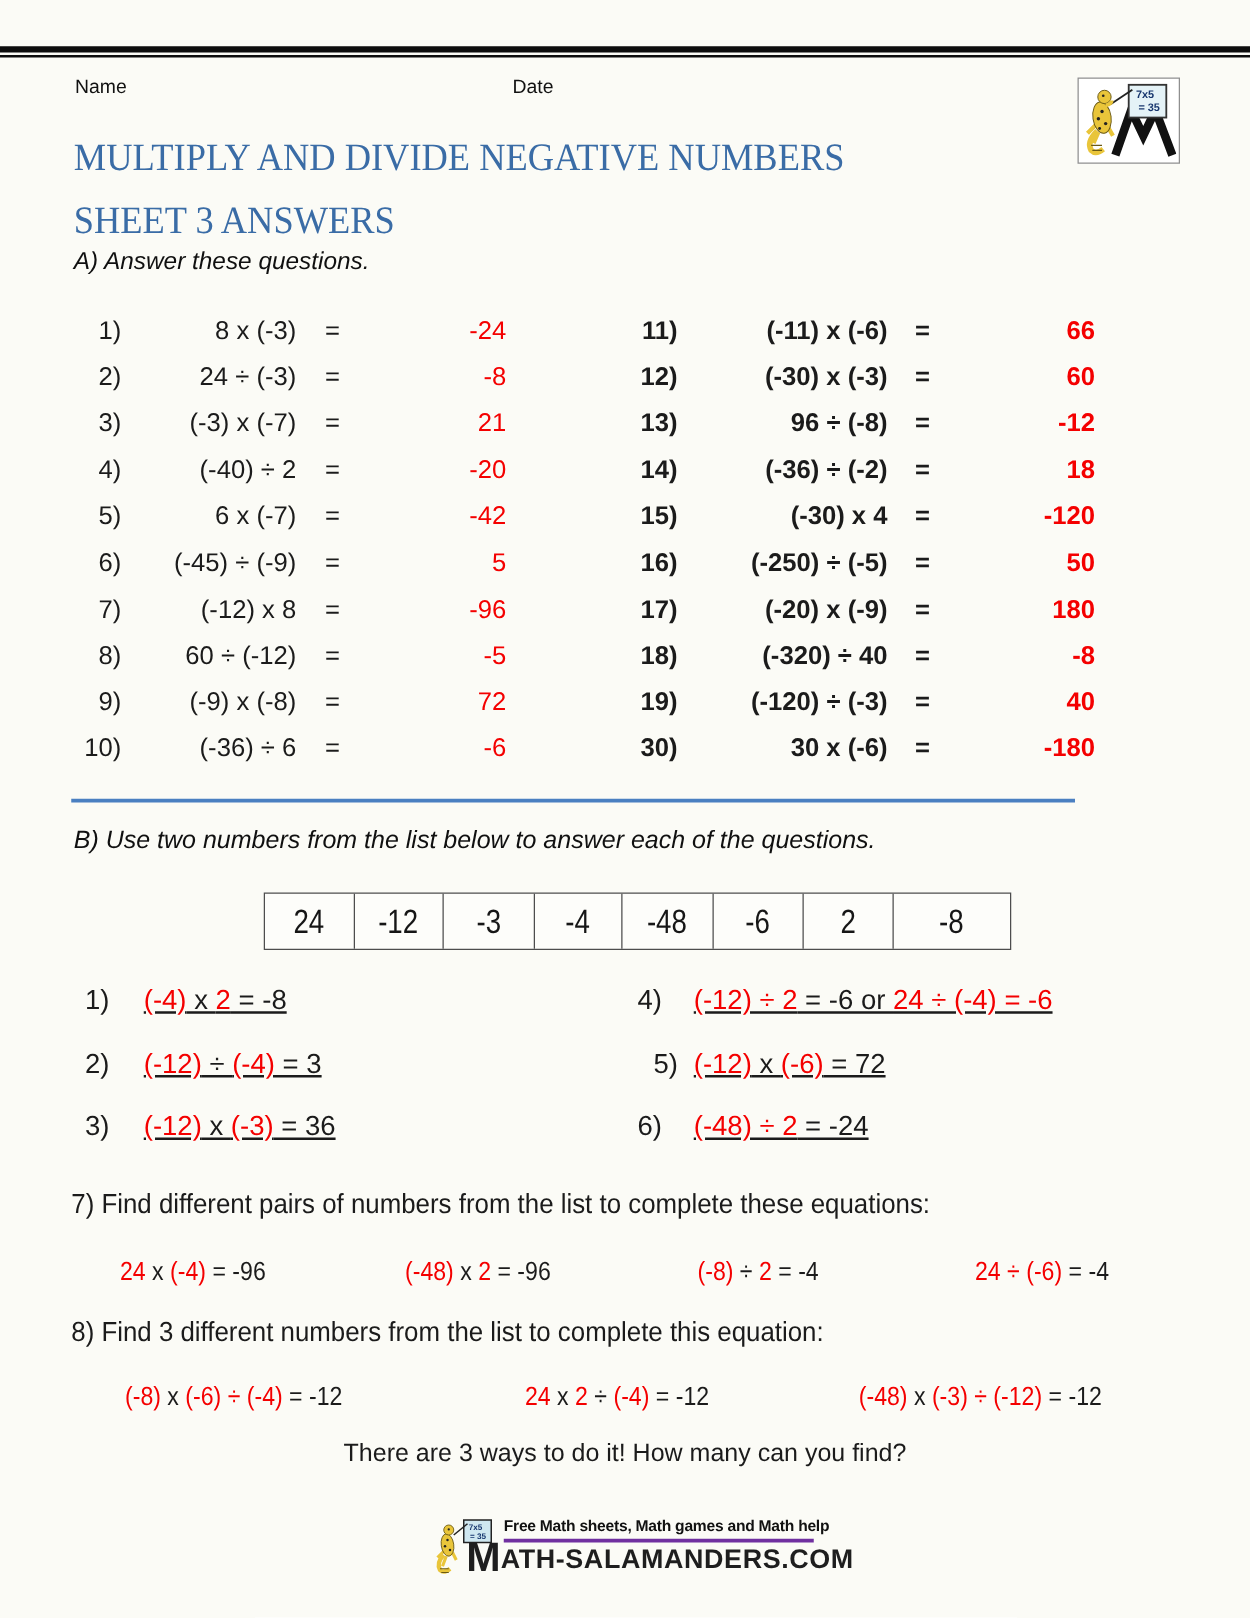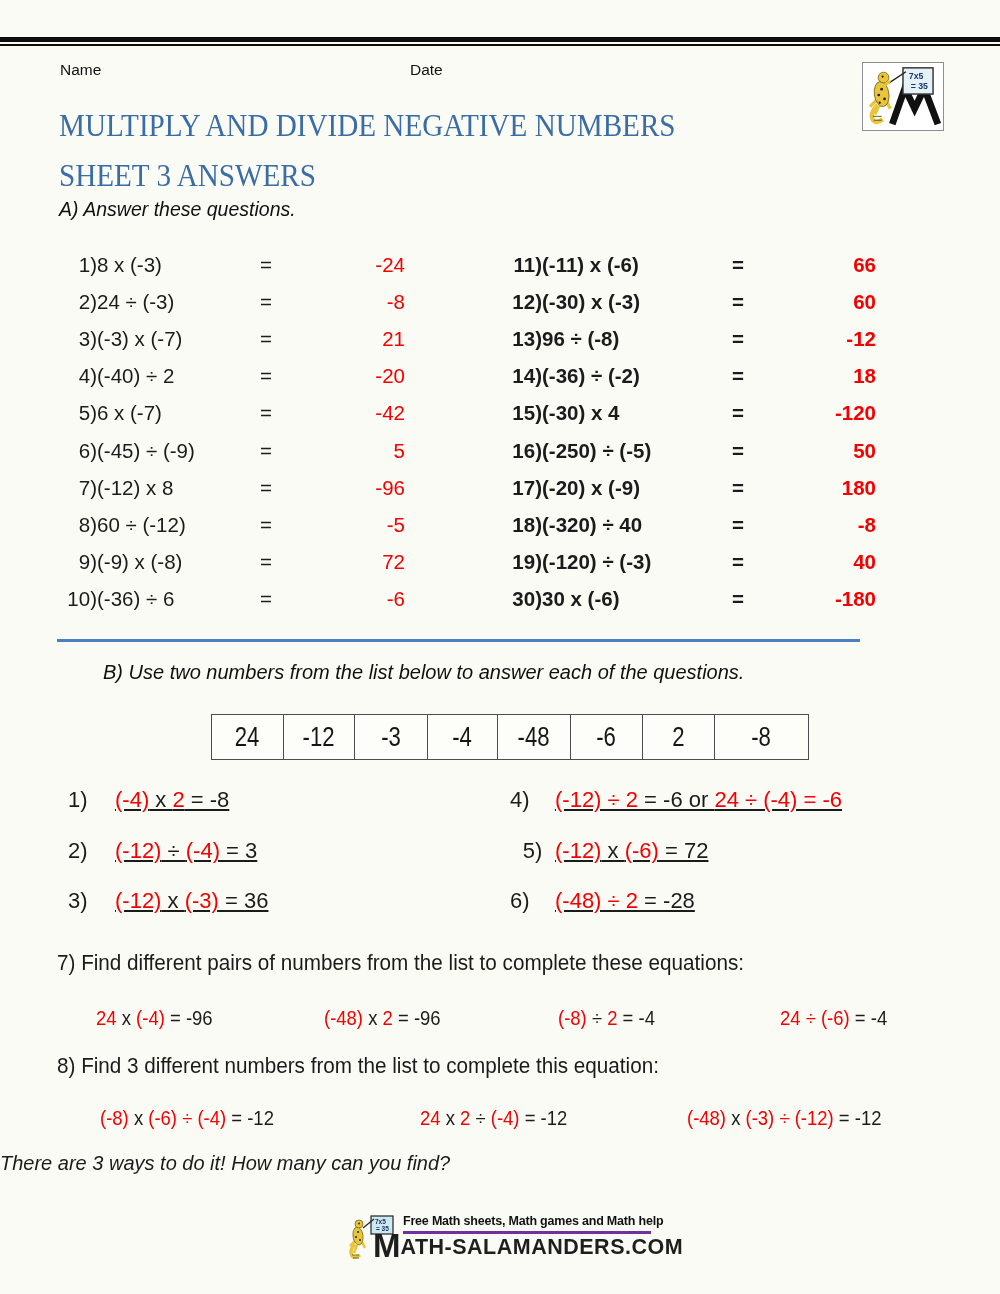--- a/index.html
+++ b/index.html
@@ -11,36 +11,36 @@
   .small-label{font-size:15.5px;color:#111;}
   .logo-box{left:862px;top:62px;width:80px;height:67px;background:#ffffff;border:1px solid #8f8f8f;}
   .title-line{left:59px;font-family:"Liberation Serif",serif;color:#3a6ca6;font-size:31px;
               white-space:nowrap;transform:scaleX(0.94);transform-origin:0 50%;}
   .h-italic{font-style:italic;font-size:19.5px;color:#101010;white-space:nowrap;}
   .a-col{display:block;}
   .a-row{display:grid;height:37.2px;align-items:center;font-size:20.5px;}
   .col1 .a-row{grid-template-columns:42px 140px 58px 110px;}
   .col2 .a-row{grid-template-columns:44px 168px 56px 110px;font-weight:bold;}
   .a-num{text-align:right;}
-  .a-expr{white-space:nowrap;}
+  .a-expr{text-align:right;white-space:nowrap;}
   .a-eq{text-align:center;}
   .a-ans{text-align:right;padding-left:9px;color:#f40000;}
   .divider{left:57px;top:639px;width:803px;height:2.5px;background:#4a7fc1;}
   .nl-table{left:211px;top:714px;display:flex;border:1.5px solid #4d4d4d;background:#fdfdfa;}
   .nl-cell{height:44px;display:flex;align-items:center;justify-content:center;
            border-right:1.5px solid #4d4d4d;font-size:27px;color:#161616;}
   .nl-cell:last-child{border-right:none;}
   .cond{display:inline-block;transform:scaleX(0.82);}
   .b-row{font-size:22px;line-height:28px;white-space:nowrap;text-decoration:underline;}
   .b-num{display:inline-block;}
   .red{color:#f40000;}
   .blk{color:#1b1b1b;}
   .cond-head{font-size:22px;white-space:nowrap;transform:scaleX(0.94);transform-origin:0 50%;}
   .eq-line{font-size:21px;line-height:28px;white-space:nowrap;transform:scaleX(0.88);transform-origin:0 50%;}
-  .footnote{left:0;top:1152px;width:1000px;font-style:italic;font-size:20px;}
+  .footnote{left:0;top:1152px;width:1000px;text-align:center;font-size:20px;}
   .footer{left:0;top:1214px;width:1000px;display:flex;justify-content:center;}
   .footer-inner{display:flex;align-items:flex-start;}
   .footer-col{margin-left:4px;width:250px;}
   .tagline{font-size:12.5px;font-weight:bold;color:#111;letter-spacing:-0.2px;white-space:nowrap;}
   .purple-line{height:2.5px;background:#7030a0;margin-top:3px;width:248px;}
   .site-row{display:flex;align-items:flex-end;margin-left:-30px;margin-top:0px;white-space:nowrap;}
   .site-m{font-size:33px;line-height:24px;font-weight:bold;color:#1e1e1e;
           font-family:"Liberation Sans",sans-serif;}
   .site-rest{font-size:21.5px;line-height:22px;font-weight:bold;color:#1e1e1e;letter-spacing:0.5px;}
 </style>
@@ -201,21 +201,21 @@
       <div class="a-row">
         <span class="a-num">30)</span>
         <span class="a-expr">30 x (-6)</span>
         <span class="a-eq">=</span>
         <span class="a-ans">-180</span>
       </div>
     </div>
 
   <div class="abs divider"></div>
 
-  <div class="abs h-italic" style="left:59px;top:661px;font-size:20px;margin-left:44px;">B) Use two numbers from the list below to answer each of the questions.</div>
+  <div class="abs h-italic" style="left:59px;top:661px;font-size:20px;">B) Use two numbers from the list below to answer each of the questions.</div>
 
   <div id="nlTable" class="abs nl-table">
       <div class="nl-cell" style="width: 71px;">
         <span class="cond">24</span>
       </div>
       <div class="nl-cell" style="width: 70px;">
         <span class="cond">-12</span>
       </div>
       <div class="nl-cell" style="width: 72px;">
         <span class="cond">-3</span>
@@ -238,21 +238,21 @@
     </div>
 
   <div id="colB1">
       <div class="abs b-row" style="left: 68px; top: 786px;"><span class="b-num" style="width: 47px;">1)</span><span class="red">(-4)</span><span class="blk"> x </span><span class="red">2</span><span class="blk"> = -8</span></div>
       <div class="abs b-row" style="left: 68px; top: 837px;"><span class="b-num" style="width: 47px;">2)</span><span class="red">(-12)</span><span class="blk"> ÷ </span><span class="red">(-4)</span><span class="blk"> = 3</span></div>
       <div class="abs b-row" style="left: 68px; top: 887px;"><span class="b-num" style="width: 47px;">3)</span><span class="red">(-12)</span><span class="blk"> x </span><span class="red">(-3)</span><span class="blk"> = 36</span></div>
     </div>
   <div id="colB2">
       <div class="abs b-row" style="left: 510px; top: 786px;"><span class="b-num" style="width: 45px;">4)</span><span class="red">(-12) ÷ 2</span><span class="blk"> = -6 or </span><span class="red">24 ÷ (-4) = -6</span></div>
       <div class="abs b-row" style="left: 510px; top: 837px; text-align: center;"><span class="b-num" style="width: 45px;">5)</span><span class="red">(-12)</span><span class="blk"> x </span><span class="red">(-6)</span><span class="blk"> = 72</span></div>
-      <div class="abs b-row" style="left: 510px; top: 887px;"><span class="b-num" style="width: 45px;">6)</span><span class="red">(-48) ÷ 2</span><span class="blk"> = -28</span></div>
+      <div class="abs b-row" style="left: 510px; top: 887px;"><span class="b-num" style="width: 45px;">6)</span><span class="red">(-48) ÷ 2</span><span class="blk"> = -24</span></div>
     </div>
 
   <div class="abs cond-head" style="left:57px;top:950px;">7) Find different pairs of numbers from the list to complete these equations:</div>
   <div id="q7row">
       <div class="abs eq-line" style="left: 96px; top: 1004px;"><span class="red">24</span><span class="blk"> x </span><span class="red">(-4)</span><span class="blk"> = -96</span></div>
       <div class="abs eq-line" style="left: 324px; top: 1004px;"><span class="red">(-48)</span><span class="blk"> x </span><span class="red">2</span><span class="blk"> = -96</span></div>
       <div class="abs eq-line" style="left: 558px; top: 1004px;"><span class="red">(-8)</span><span class="blk"> ÷ </span><span class="red">2</span><span class="blk"> = -4</span></div>
       <div class="abs eq-line" style="left: 780px; top: 1004px;"><span class="red">24 ÷ (-6)</span><span class="blk"> = -4</span></div>
     </div>
 

